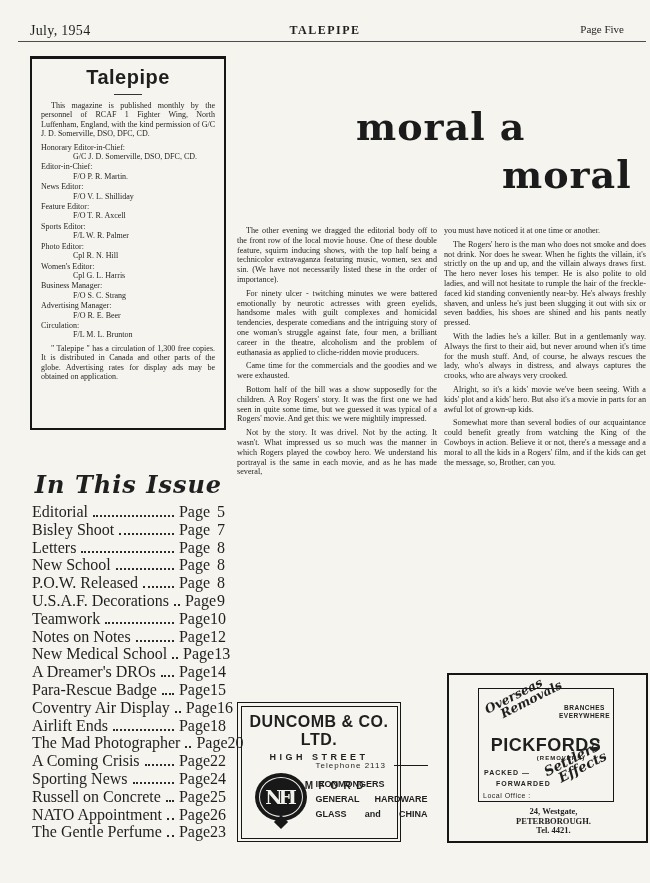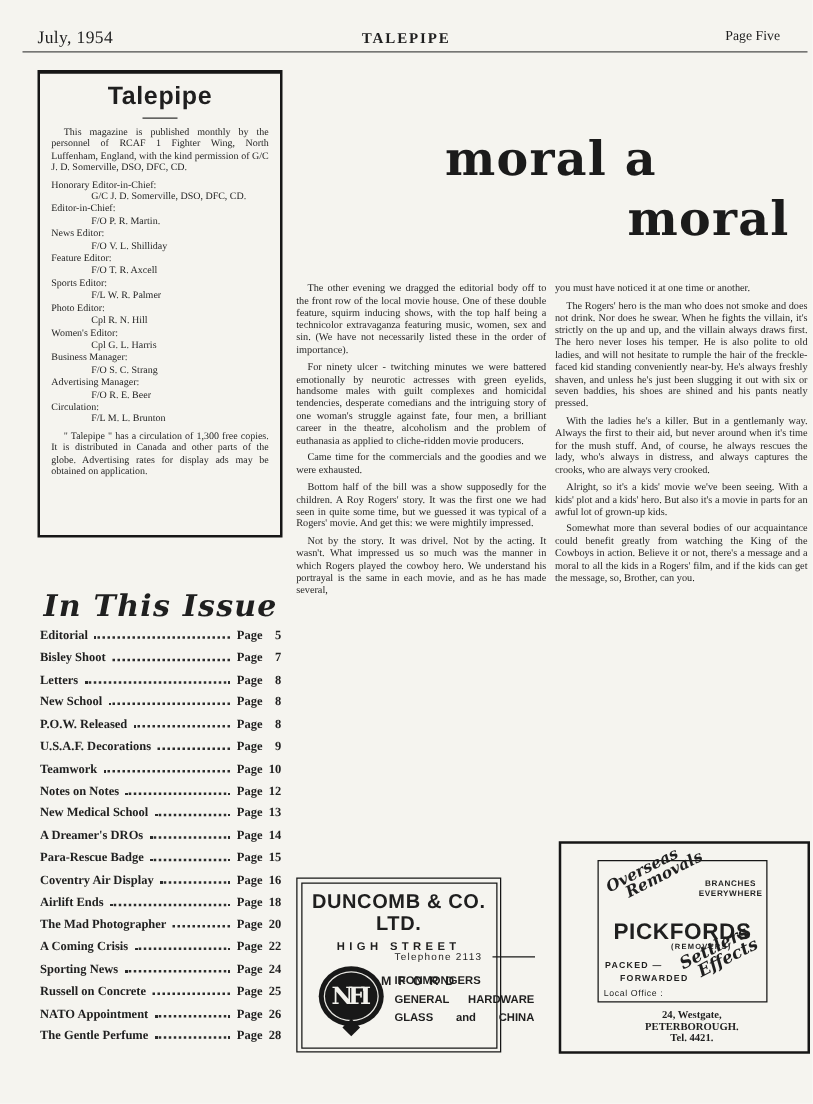--- a/index.html
+++ b/index.html
@@ -19,21 +19,21 @@
   .mast-rule{width:28px;border-top:1.5px solid #333;margin:5px auto 6px auto;}
   .mast p{font-size:8px;line-height:9.4px;text-align:justify;margin:0 0 4px 0;text-indent:10px;}
   .staff{margin:0 0 1px 0;}
   .staff .role{font-size:8px;line-height:9.4px;}
   .staff .name{font-size:8px;line-height:9.4px;padding-left:32px;padding-right:4px;}
   
   .toc-head{position:absolute;left:32px;top:470px;width:193px;text-align:center;
             font-family:"DejaVu Serif",serif;font-style:italic;font-weight:bold;
             font-size:24px;letter-spacing:1px;}
   .toc{position:absolute;left:32px;top:503px;width:193px;}
-  .toc-row{display:flex;align-items:baseline;height:17.8px;font-weight:bold;font-size:10px;}
+  .toc-row{display:flex;align-items:baseline;height:17.8px;font-weight:normal;font-size:16px;}
   .toc-t{white-space:nowrap;}
   .toc-dots{flex:1;border-bottom:2px dotted #2c2c2c;margin:0 5px 3px 5px;min-width:6px;}
   .toc-pw{white-space:nowrap;}
   .toc-pn{width:15px;text-align:right;}
   
   .hl{position:absolute;font-family:"DejaVu Serif",serif;font-weight:bold;font-size:38px;
       line-height:1;color:#1b1b1b;letter-spacing:1px;}
   .hl1{left:237px;top:60px;} .hl2{left:356px;top:108px;} .hl3{left:502px;top:156px;}
   
   .col{position:absolute;top:226px;width:200px;font-size:8.2px;line-height:9.8px;
@@ -250,21 +250,21 @@
     <div class="toc-row">
         <span class="toc-t">NATO Appointment</span>
         <span class="toc-dots"></span>
         <span class="toc-pw">Page</span>
         <span class="toc-pn">26</span>
       </div>
     <div class="toc-row">
         <span class="toc-t">The Gentle Perfume</span>
         <span class="toc-dots"></span>
         <span class="toc-pw">Page</span>
-        <span class="toc-pn">28</span>
+        <span class="toc-pn">23</span>
       </div>
   </section>
 
   <div class="hl hl2">moral a</div>
   <div class="hl hl3">moral</div>
 
   <section class="col col1">
     <p>The other evening we dragged the editorial body off to the front row of the local movie house.  One of these double feature, squirm inducing shows, with the top half being a technicolor extravaganza featuring music, women, sex and sin. (We have not necessarily listed these in the order of importance).</p>
     <p>For ninety ulcer - twitching minutes we were battered emotionally by neurotic actresses with green eyelids, handsome males with guilt complexes and homicidal tendencies, desperate comedians and the intriguing story of one woman's struggle against fate, four men, a brilliant career in the theatre, alcoholism and the problem of euthanasia as applied to cliche-ridden movie producers.</p>
     <p>Came time for the commercials and the goodies and we were exhausted.</p>

